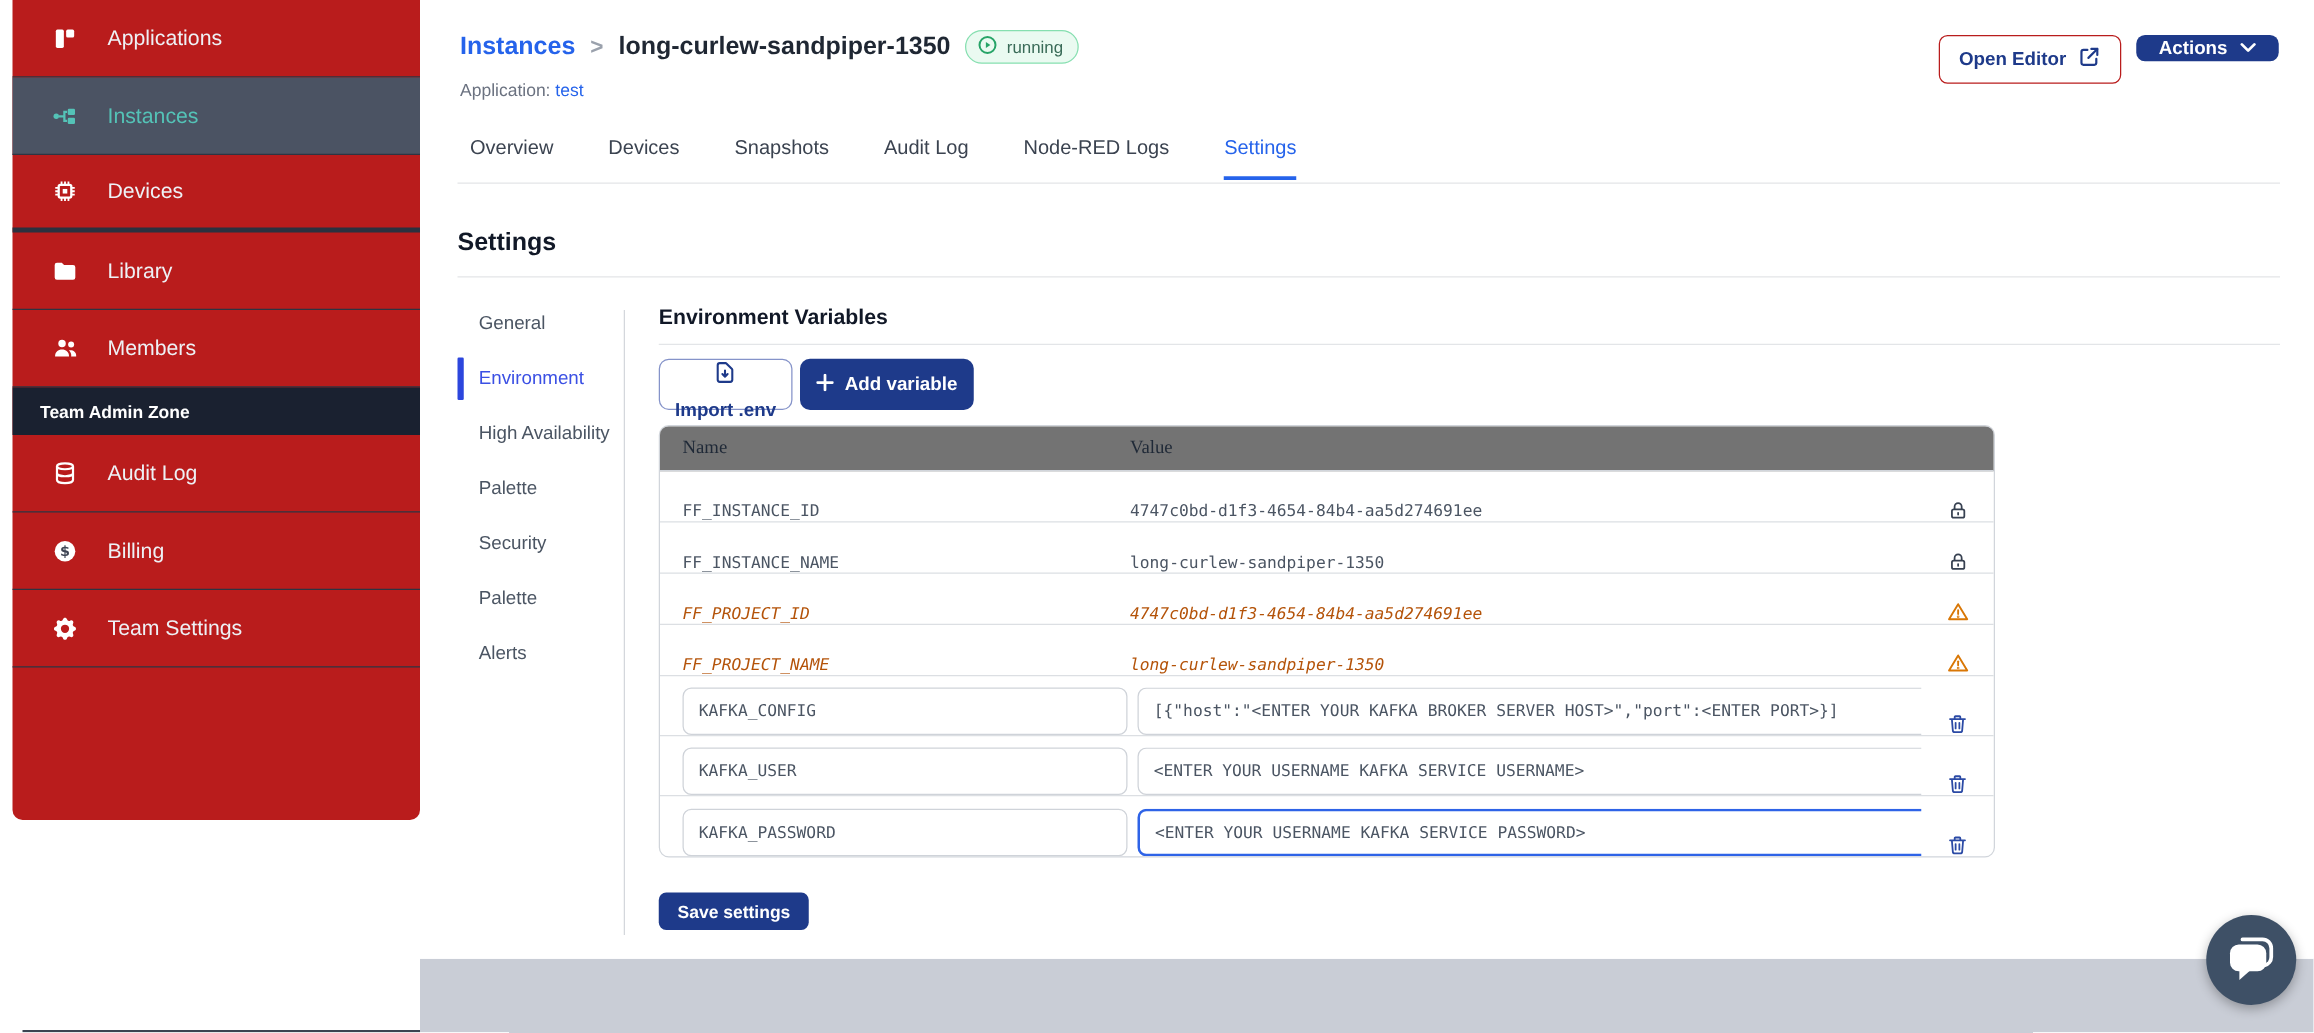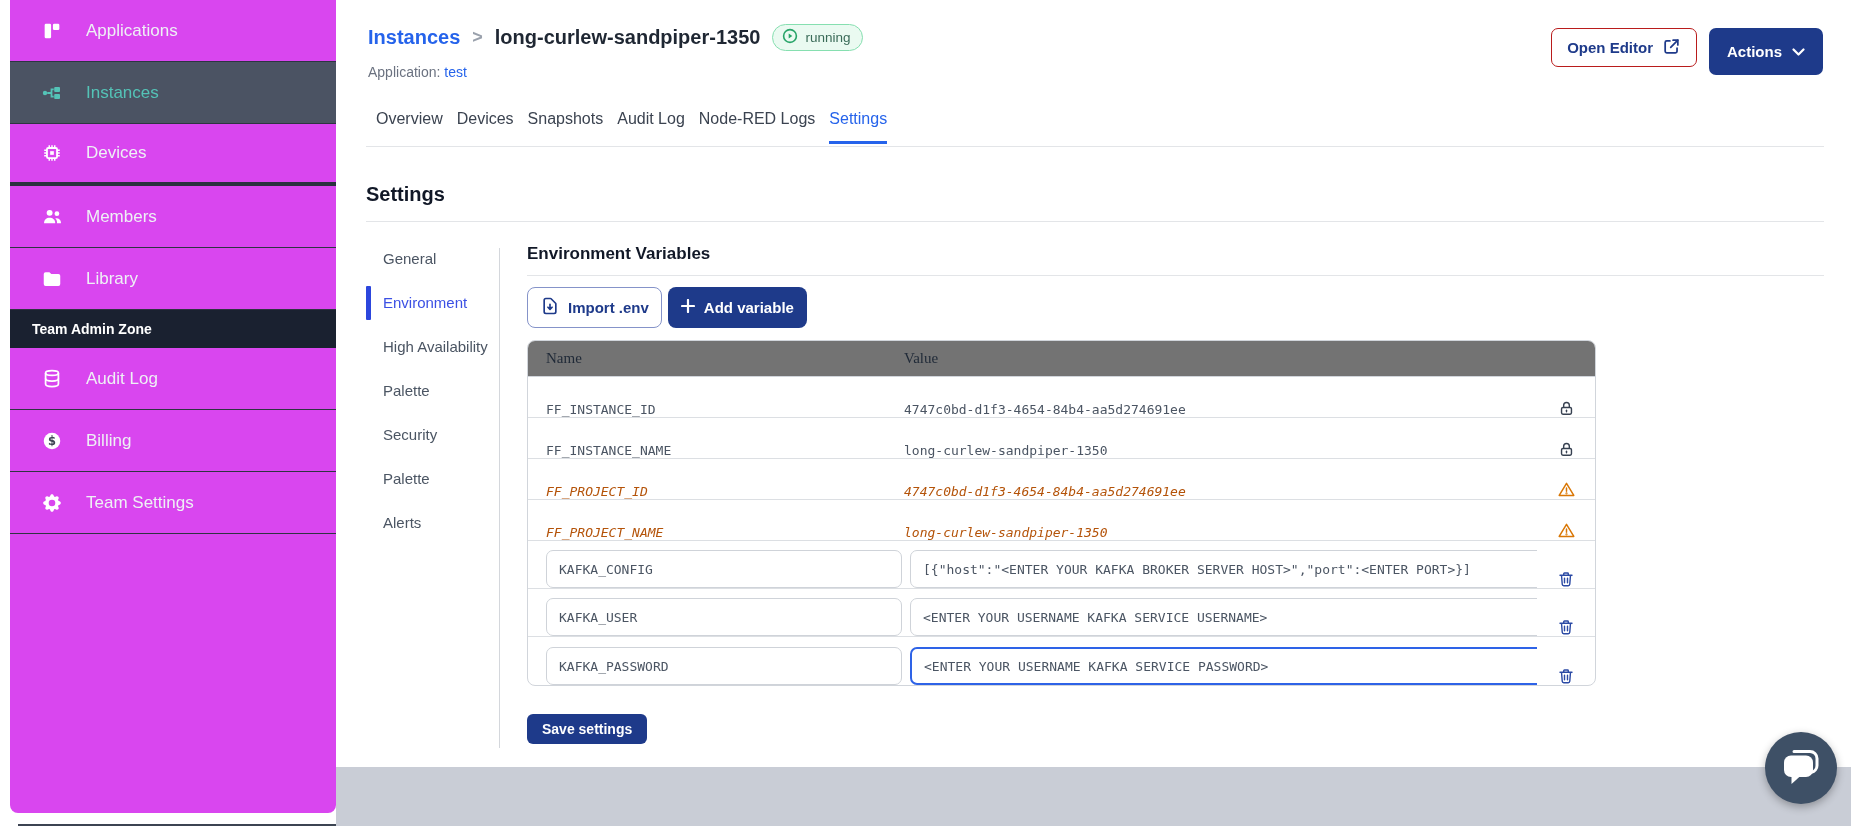--- a/index.html
+++ b/index.html
@@ -1,22 +1,22 @@
 <!DOCTYPE html>
 <html><head>
 <meta charset="utf-8">
 <style>
   * { box-sizing: border-box; margin: 0; padding: 0; }
   html,body { background:#ffffff; }
   body { width:1851px; height:826px; font-family:"Liberation Sans", sans-serif; }
   .app { position:relative; width:1851px; height:826px; background:#fff; overflow:hidden; }
 
   
-  .sidebar { position:absolute; left:10px; top:0; width:326px; height:813px;
-             background:#d946ef; border-radius:0 0 8px 8px; z-index:5; }
+  .sidebar { position:absolute; left:10px; top:0; width:326px; height:656px;
+             background:#b91c1c; border-radius:0 0 8px 8px; z-index:5; }
   .side-item { height:62px; display:flex; align-items:center; padding-left:30px; gap:22px;
                color:#eef1f5; font-size:17px; border-bottom:1px solid #2e3442; cursor:pointer; }
   .side-item.thick { border-bottom:4px solid #2b313f; }
   .side-item.active { background:#4b5363; color:#54c3b7; }
   .side-icon { width:24px; height:24px; display:flex; align-items:center; justify-content:center; flex:none; }
   .side-band { height:38px; background:#1a2130; color:#ffffff; font-size:14px; font-weight:600;
                display:flex; align-items:center; padding-left:22px; }
   .bottom-line { position:absolute; left:18px; bottom:0; width:318px; height:2px; background:#3c4452; }
 
   
@@ -34,25 +34,25 @@
   .bc-sep { color:#9aa1ac; font-weight:600; font-size:18px; }
   .badge { display:flex; align-items:center; gap:7px; background:#eafaf1; border:1px solid #86dfb0;
            border-radius:999px; padding:3px 12px 3px 9px; font-size:13.5px; font-weight:400; color:#3a6b58; }
   .app-line { position:absolute; left:32px; top:64px; font-size:14px; color:#6b7280; }
   .app-link { color:#2563eb; cursor:pointer; }
 
   .hdr-actions { position:absolute; top:28px; right:28px; display:flex; gap:12px; }
   .btn-outline { display:flex; align-items:center; gap:9px; height:39px; padding:0 15px;
                  border:1px solid #b91c1c; border-radius:7px; color:#1e3a8a; font-weight:700;
                  font-size:15px; background:#fff; cursor:pointer; font-family:inherit; }
-  .btn-primary { display:flex; align-items:center; gap:10px; height:47px; padding:4px 18px;
+  .btn-primary { display:flex; align-items:center; gap:10px; height:21px; padding:4px 18px;
                  background:#1e3a8a; border:none; border-radius:7px; color:#fff; font-weight:700;
                  font-size:15px; cursor:pointer; font-family:inherit; }
 
-  .tabs { position:absolute; left:40px; top:110px; display:flex; gap:14px; font-size:16px; color:#3b4350; }
+  .tabs { position:absolute; left:40px; top:110px; display:flex; gap:44px; font-size:16px; color:#3b4350; }
   .tab { padding-bottom:13px; cursor:pointer; border-bottom:3px solid transparent; }
   .tab.active { color:#2563eb; border-bottom-color:#2563eb; }
   .tabs-line { position:absolute; left:30px; right:27px; top:146px; height:1px; background:#e3e5e8; }
 
   .s-title { position:absolute; left:30px; top:183px; font-size:20px; font-weight:700; color:#111827; }
   .s-divider { position:absolute; left:30px; right:27px; top:221px; height:1px; background:#e3e5e8; }
 
   .snav { position:absolute; left:47px; top:250px; width:112px; display:flex; flex-direction:column;
           gap:26px; font-size:15px; color:#4b5563; }
   .snav-item { position:relative; line-height:18px; cursor:pointer; }
@@ -65,21 +65,21 @@
   .panel-title { font-size:17px; font-weight:700; color:#111827; margin-top:6px; }
   .panel-divider { height:1px; background:#e3e5e8; margin-top:11px; width:1297px; }
   .controls { display:flex; gap:6px; margin-top:11px; height:41px; }
   .search-wrap { position:relative; flex:1; }
   .search-input { width:100%; height:41px; border:1px solid #d1d5db; border-radius:8px;
                   padding:0 14px 0 46px; font-size:15px; color:#374151; font-family:inherit; outline:none; }
   .search-input::placeholder { color:#9ca3af; }
   .search-ic { position:absolute; left:14px; top:9px; }
   .btn-import { display:flex; align-items:center; gap:8px; height:41px; padding:0 12px;
                 border:1px solid #8593c9; border-radius:8px; color:#1e3a8a; font-weight:700;
-                font-size:15px; background:#fff; cursor:pointer; font-family:inherit; }
+                font-size:15px; background:#fff; cursor:pointer; font-family:inherit;flex-direction:column; }
   .btn-add { display:flex; align-items:center; gap:9px; height:41px; padding:0 13px;
              background:#1e3a8a; border:none; border-radius:8px; color:#fff; font-weight:700;
              font-size:15px; cursor:pointer; font-family:inherit; }
 
   .env-table { margin-top:12px; border:1px solid #d1d5db; border-radius:8px; overflow:hidden; background:#fff; }
   .t-head { display:flex; height:36px; background:#737373; border-bottom:1px solid #d1d5db;
             align-items:center; font-size:15px; color:#1f2937;font-family:Liberation Serif, serif; }
   .col-name { width:363px; padding-left:18px; flex:none; }
   .col-value { flex:1; padding-left:13px; min-width:0; white-space:nowrap; overflow:hidden; }
   .col-icon { width:58px; flex:none; display:flex; justify-content:center; align-items:center; }
@@ -132,36 +132,36 @@
             <svg width="22" height="22" viewBox="0 0 24 24" fill="none" stroke="#fff" stroke-width="2">
               <rect x="6.5" y="6.5" width="11" height="11" rx="1.5"></rect>
               <rect x="10" y="10" width="4" height="4" fill="#fff" stroke="none"></rect>
               <path d="M9 3.5v3M12 3.5v3M15 3.5v3M9 17.5v3M12 17.5v3M15 17.5v3M3.5 9h3M3.5 12h3M3.5 15h3M17.5 9h3M17.5 12h3M17.5 15h3" stroke-width="1.6"></path>
             </svg>
           </span>
           <span>Devices</span>
         </div>
         <div class="side-item">
           <span class="side-icon">
+            <svg width="22" height="22" viewBox="0 0 24 24" fill="#fff">
+              <path d="M3 6.5A2 2 0 015 4.5h4.2l2 2H19a2 2 0 012 2v9a2 2 0 01-2 2H5a2 2 0 01-2-2v-11z"></path>
+            </svg>
+          </span>
+          <span>Library</span>
+        </div>
+        <div class="side-item">
+          <span class="side-icon">
             <svg width="23" height="23" viewBox="0 0 24 24" fill="#fff">
               <circle cx="9" cy="8.2" r="3.1"></circle>
               <circle cx="16.6" cy="9" r="2.5"></circle>
               <path d="M3.2 18.4c0-3.1 2.6-5.2 5.8-5.2s5.8 2.1 5.8 5.2v.6H3.2z"></path>
               <path d="M16 13.7c2.7 0 4.8 1.7 4.8 4.3v1h-4.2c0-.3.1-.7.1-1 0-1.6-.7-3-1.9-4.1.4-.1.8-.2 1.2-.2z"></path>
             </svg>
           </span>
           <span>Members</span>
-        </div>
-        <div class="side-item">
-          <span class="side-icon">
-            <svg width="22" height="22" viewBox="0 0 24 24" fill="#fff">
-              <path d="M3 6.5A2 2 0 015 4.5h4.2l2 2H19a2 2 0 012 2v9a2 2 0 01-2 2H5a2 2 0 01-2-2v-11z"></path>
-            </svg>
-          </span>
-          <span>Library</span>
         </div>
       </div>
     <div class="side-band">Team Admin Zone</div>
     <div id="side-admin">
         <div class="side-item">
           <span class="side-icon">
             <svg width="22" height="22" viewBox="0 0 24 24" fill="none" stroke="#fff" stroke-width="1.9">
               <ellipse cx="12" cy="5.5" rx="7" ry="2.6"></ellipse>
               <path d="M5 5.5v6c0 1.5 3.1 2.7 7 2.7s7-1.2 7-2.7v-6"></path>
               <path d="M5 11.5v6c0 1.5 3.1 2.7 7 2.7s7-1.2 7-2.7v-6"></path>

